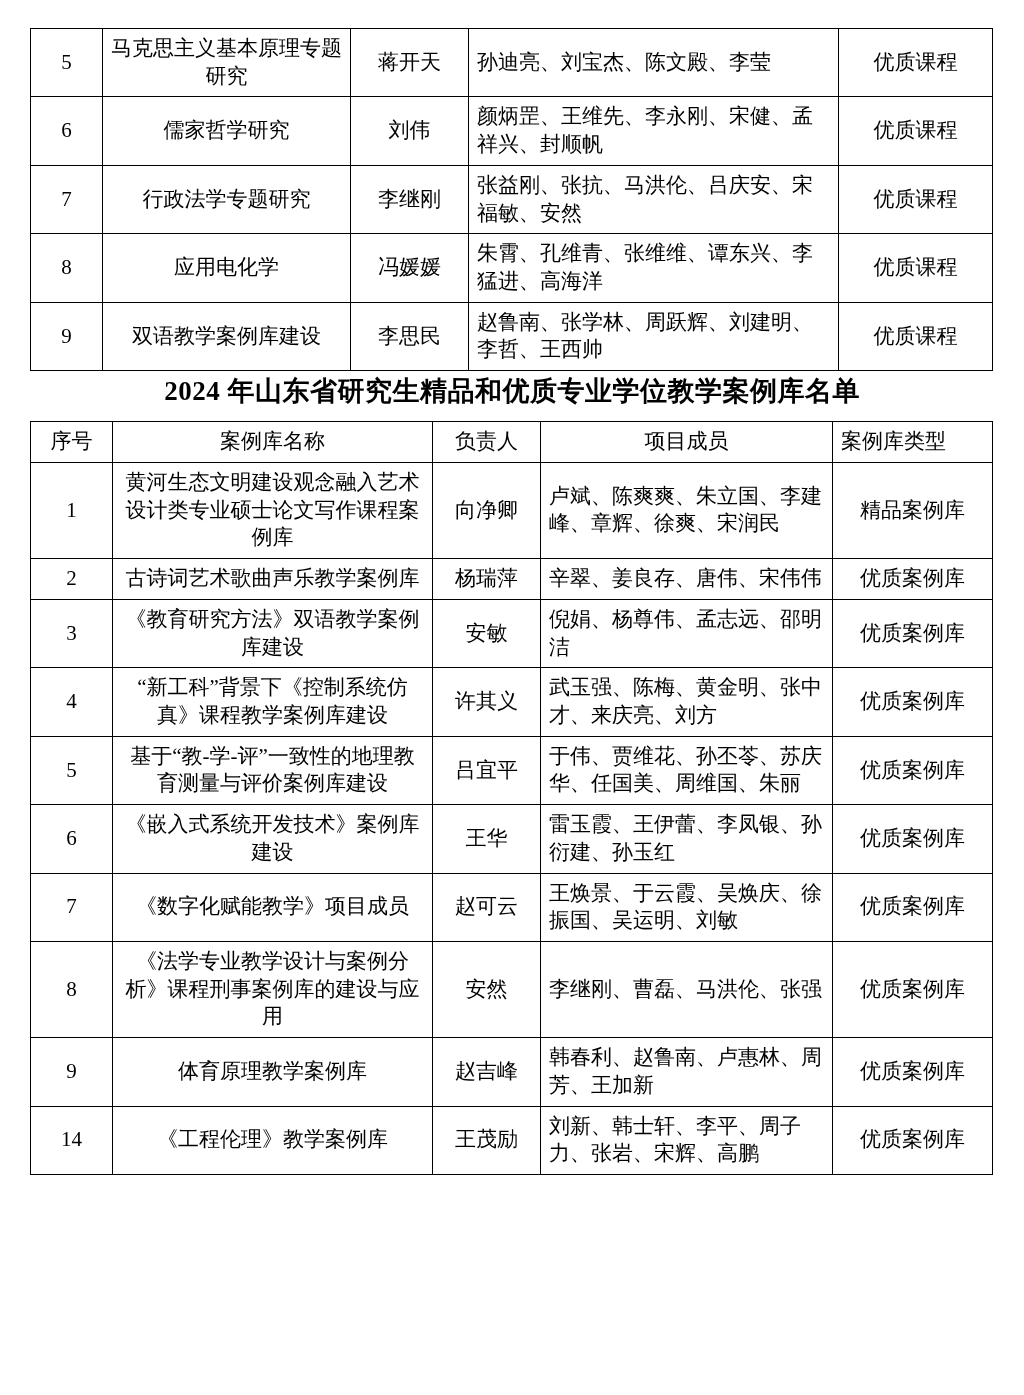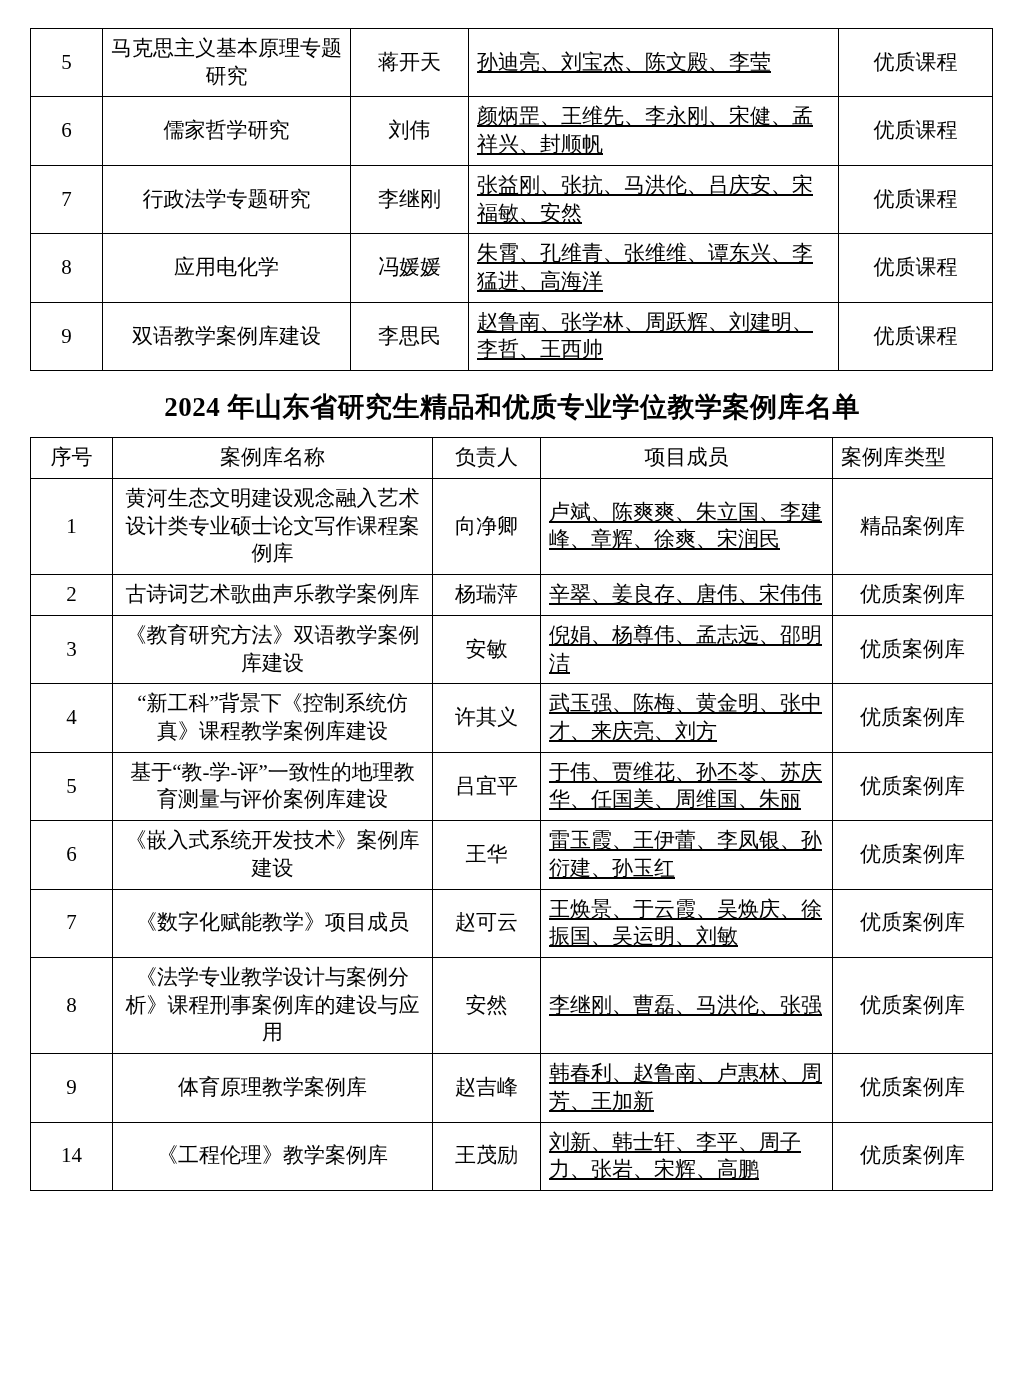--- a/index.html
+++ b/index.html
@@ -40,31 +40,31 @@
   .t1 col.c-type  { width: 154px; }
 
   
   .t2 col.c-no    { width: 82px; }
   .t2 col.c-name  { width: 320px; }
   .t2 col.c-lead  { width: 108px; }
   .t2 col.c-mem   { width: 292px; }
   .t2 col.c-type  { width: 160px; }
 
   .cell-center { text-align: center; }
-  .cell-left { text-align: left; text-decoration: underline; }
+  .cell-left { text-align: left; }
   .head-cell {
     text-align: center;
     font-weight: bold;
     margin-left: 32px;
   }
   .section-title {
     text-align: center;
     font-size: 27px;
     font-weight: bold;
-    margin: 18px 0 12px 0;
+    margin: 2px 0 12px 0;
     letter-spacing: 0.5px;
   }
   .nowrap-center {
     text-align: left;
     white-space: nowrap;
   }
 </style>
 </head>
 <body>
 

